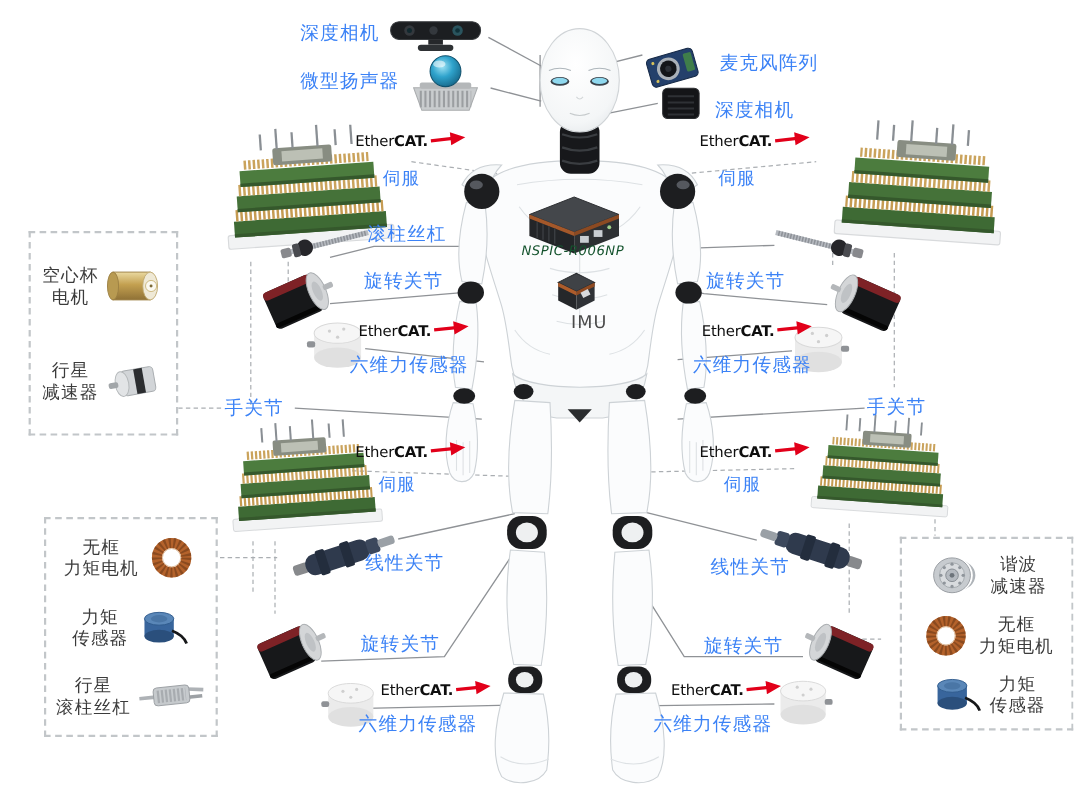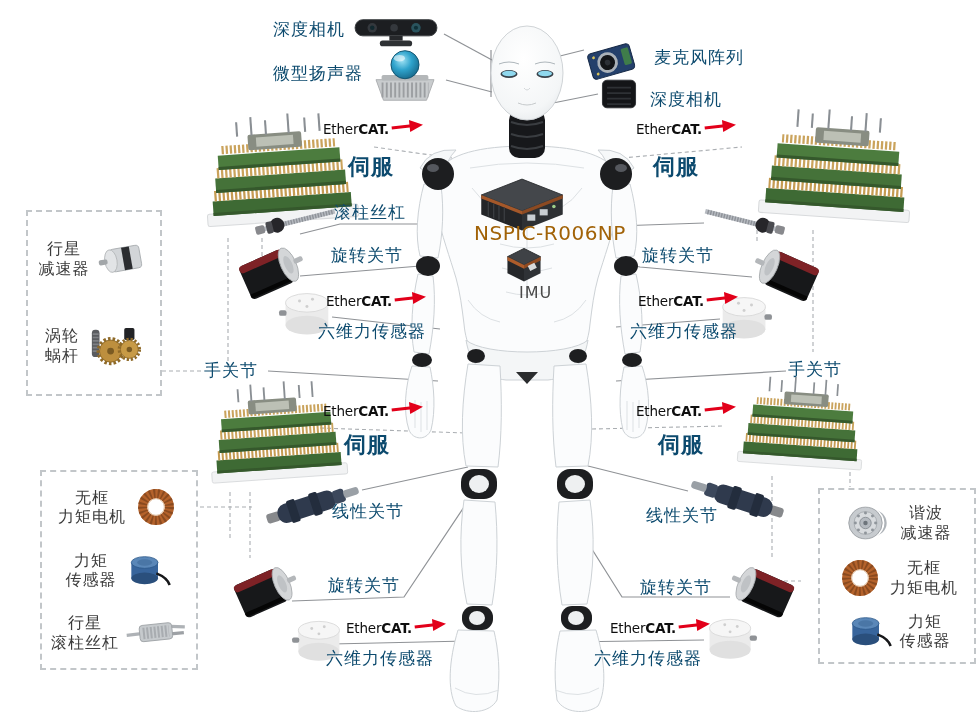--- a/index.html
+++ b/index.html
@@ -1,23 +1,23 @@
 <!DOCTYPE html>
 <html><head>
 <meta charset="utf-8">
 <style>
   html,body{margin:0;padding:0;background:#fff;}
   .stage{position:relative;width:976px;height:722px;background:#ffffff;overflow:hidden;
          font-family:"DejaVu Sans","Liberation Sans",sans-serif;}
   svg.underlay{position:absolute;left:0;top:0;width:976px;height:722px;}
   .cmp{position:absolute;}
   .flip{transform:scaleX(-1);}
-  .lbl{position:absolute;font-size:17px;color:#0c4a6e;white-space:nowrap;letter-spacing:1px;}
-  .lbl.big{font-size:22px;font-weight:bold;}
-  .lbl.model{font-size:20px;color:#a16207;letter-spacing:0.5px;}
+  .lbl{position:absolute;font-size:17px;color:#3b82f6;white-space:nowrap;letter-spacing:1px;}
+  .lbl.big{font-size:16px;}
+  .lbl.model{font-size:12px;color:#14532d;letter-spacing:0.5px;font-style:italic;}
   .lbl.imu{font-size:16px;color:#4a4a4a;}
   .ec{position:absolute;display:flex;align-items:flex-start;}
   .ec-text{font-size:13.5px;color:#0e0e0e;letter-spacing:-0.2px;line-height:1.2;}
   .ec-cat{font-weight:bold;margin-top:32px;}
   .ec-arr{width:34px;height:15px;margin-left:2px;margin-top:-3px;transform:rotate(-6deg);}
   .panel{position:absolute;border:2px dashed #c2c6c9;background:#fff;box-sizing:border-box;
          display:flex;flex-direction:column;justify-content:space-around;padding:4px 2px;}
   .prow{display:flex;align-items:center;justify-content:center;gap:6px;}
   .plbl{font-size:16px;line-height:1.22;color:#3b3b3b;text-align:center;white-space:pre-line;letter-spacing:1px;}
   .prow svg{flex:none;}
@@ -523,33 +523,33 @@
   <div class="lbl" style="left:328px;top:574px;">旋转关节</div>
   <div class="lbl" style="left:640px;top:576px;">旋转关节</div>
   <div class="lbl" style="left:326px;top:647px;">六维力传感器</div>
   <div class="lbl" style="left:594px;top:647px;">六维力传感器</div>
 
   <div class="lbl model" style="left:474px;top:221px;">NSPIC-R006NP</div>
   <div class="lbl imu" style="left:507px;top:283px;margin-left:12px;">IMU</div>
 
   <div class="panel" style="left:26px;top:210px;width:136px;height:186px;">
     <div class="prow">
+      <div class="plbl">空心杯
+电机</div>
+      <svg width="54" height="42" viewBox="0 0 64 48">
+          <use href="#sym-goldmotor"></use>
+        </svg>
+    </div>
+    <div class="prow">
       <div class="plbl">行星
 减速器</div>
       <svg width="54" height="42" viewBox="0 0 60 48">
           <use href="#sym-reducer"></use>
         </svg>
     </div>
-    <div class="prow">
-      <div class="plbl">涡轮
-蜗杆</div>
-      <svg width="58" height="46" viewBox="0 0 68 54">
-          <use href="#sym-wormgear"></use>
-        </svg>
-    </div>
   </div>
 
   <div class="panel" style="left:40px;top:470px;width:158px;height:200px;">
     <div class="prow">
       <div class="plbl">无框
 力矩电机</div>
       <svg width="48" height="40" viewBox="0 0 56 48">
           <use href="#sym-coil"></use>
         </svg>
     </div>

